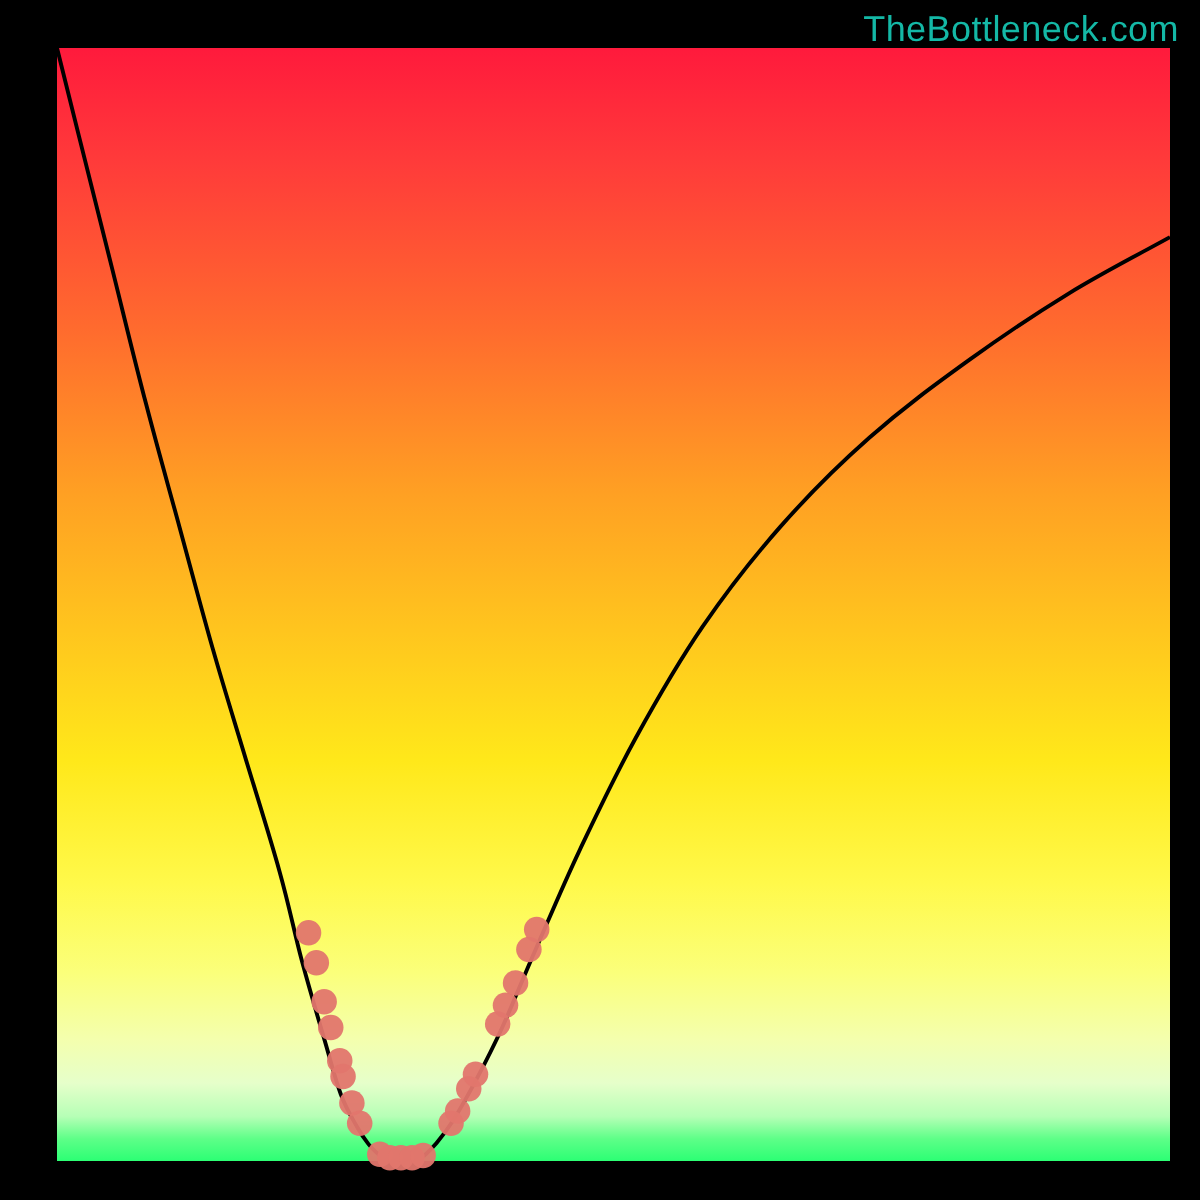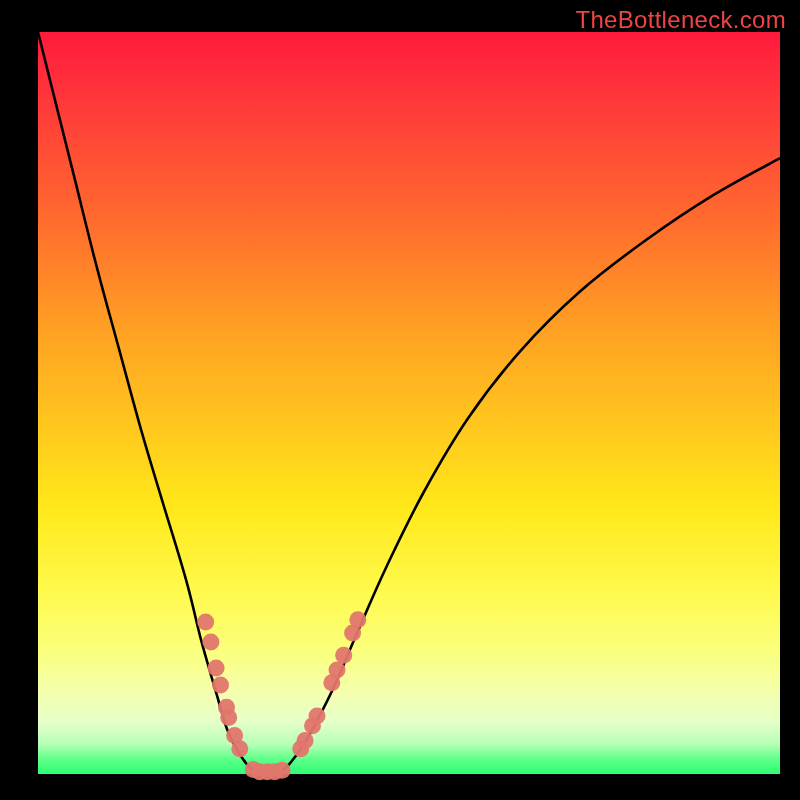--- a/index.html
+++ b/index.html
@@ -32,21 +32,21 @@
       #2cff74 100%
     );
   }
   .watermark {
     position: absolute;
     top: 6px;
     right: 14px;
     font-family: Arial, Helvetica, sans-serif;
     font-size: 24px;
     font-weight: 500;
-    color: #ef4444;
+    color: #14b8a6;
     letter-spacing: 0.3px;
   }
   svg.overlay {
     position: absolute;
     left: 0;
     top: 0;
     width: 800px;
     height: 800px;
     pointer-events: none;
   }

